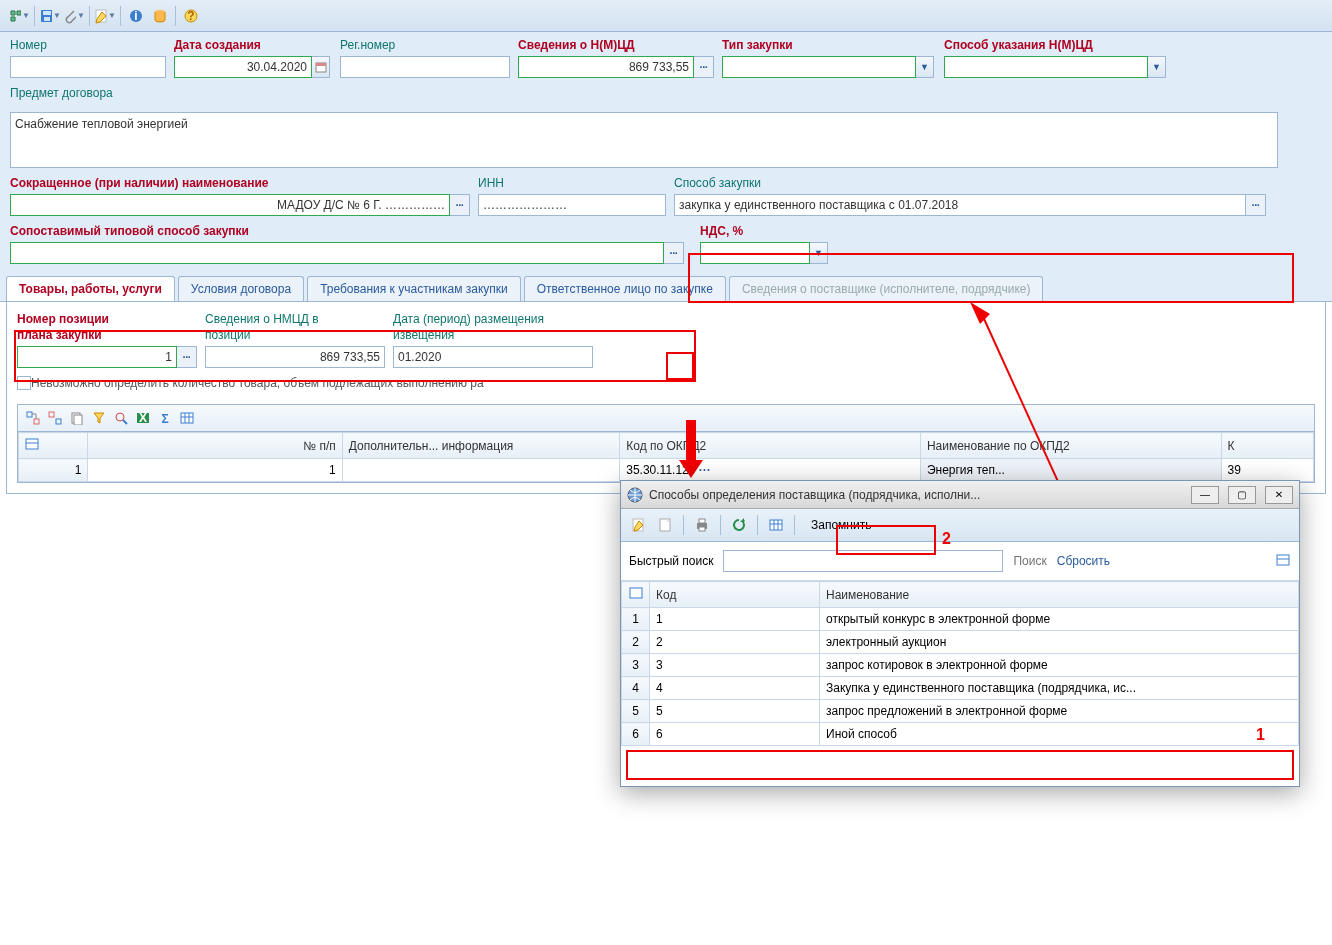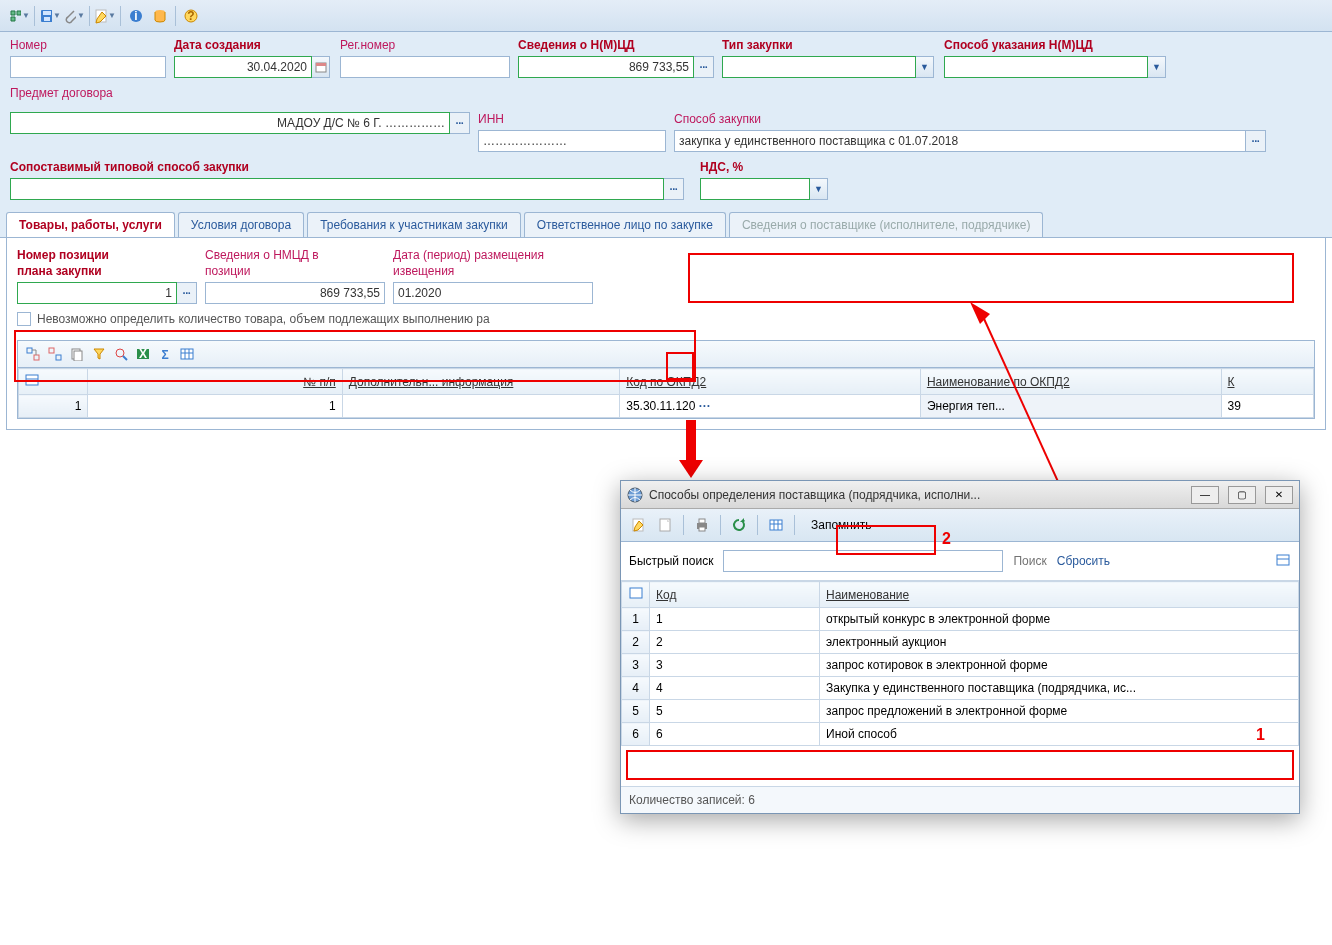--- a/index.html
+++ b/index.html
@@ -6,51 +6,51 @@
 body { margin: 0; background: #fff; position: relative; width: 1332px; height: 945px; overflow: hidden; }
 
 .toolbar { background: linear-gradient(#e4edf7,#d3e2f1); border-bottom: 1px solid #9cb6d3; padding: 4px 8px; display: flex; align-items: center; gap: 2px; height: 32px; }
 .tb-btn { width: 22px; height: 22px; display: flex; align-items: center; justify-content: center; border-radius: 3px; }
 .tb-sep { width: 1px; height: 20px; background: #a9c0d8; margin: 0 2px; }
 .dd { font-size: 8px; color: #5a7aa0; margin-left: 1px; }
 
 .form-area { background: #e0ecf7; padding: 6px 10px 4px 10px; }
 .row { display: flex; gap: 8px; margin-bottom: 8px; }
 .fld { display: flex; flex-direction: column; }
-.lbl { color: #be185d; margin-bottom: 4px; white-space: nowrap; }
+.lbl { color: #0f766e; margin-bottom: 4px; white-space: nowrap; }
 .lbl.req { color: #b00020; font-weight: bold; }
 .inp, .combo, .textarea {
   background: #fff; border: 1px solid #9cb6d3; height: 22px; padding: 2px 4px; color: #333;
 }
 .green { border: 1px solid #2fa84f !important; text-align: right; }
 .textarea { height: 56px; width: 1268px; padding-top: 4px; }
 .combo-wrap { display: flex; }
 .combo-btn { width: 18px; height: 22px; background: linear-gradient(#f4f8fc,#d9e6f2); border: 1px solid #9cb6d3; border-left: none; display:flex; align-items:center; justify-content:center; color:#4a6; font-size:9px;}
 .combo-btn.blue{ color:#2a5a9c;}
 .lookup-btn { width: 20px; height: 22px; background: #eaf1f8; border: 1px solid #9cb6d3; border-left:none; display:flex;align-items:center;justify-content:center; color:#2a5a9c; font-weight:bold; font-size:11px; letter-spacing:-1px;}
 
 .red-box { border: 2px solid #e00; position: absolute; pointer-events: none; }
 
 .tabs { display: flex; background:#e0ecf7; border-bottom:1px solid #9cb6d3; padding-left:6px; }
 .tab { padding: 5px 12px; border:1px solid #9cb6d3; border-bottom:none; background:#ebf2f9; margin-right:3px; border-radius:3px 3px 0 0; color:#2a5a9c; }
 .tab.active { background:#fff; font-weight:bold; color:#b00020; }
 .tab.disabled { color:#9aa; }
 
 .tab-body { background:#fff; padding:10px; border:1px solid #9cb6d3; border-top:none; margin:0 6px; }
 
-.checkbox-row { display:flex; align-items:center; gap:6px; color:#555; }
+.checkbox-row { display:flex; align-items:center; color:#555; }
 .chk { width:14px; height:14px; border:1px solid #9cb6d3; background:#fff; }
 
 .grid-tb { background:linear-gradient(#f6fafd,#e6eff7); border:1px solid #9cb6d3; padding:4px 6px; display:flex; gap:4px; margin-top:14px; }
 .grid-tb .ic { width:18px; height:18px; display:flex; align-items:center; justify-content:center; }
 
 .grid { border:1px solid #9cb6d3; border-top:none; }
 .grid table { border-collapse: collapse; width:100%; }
 .grid th, .grid td { border:1px solid #c9d7e6; padding:4px 6px; text-align:left; background:#fff; }
-.grid th { background:linear-gradient(#f6fafd,#e6eff7); color:#333; font-weight:normal;text-decoration:underline; }
+.grid th { background:linear-gradient(#f6fafd,#e6eff7); color:#333; font-weight:normal; }
 .grid .rownum { background:linear-gradient(#f6fafd,#e6eff7); text-align:right; width:30px;}
 
 
 .dialog { position:absolute; left:620px; top:480px; width:680px; background:#fff; border:1px solid #7a96b5; box-shadow:0 6px 24px rgba(0,0,0,0.35); }
 .dlg-title { background:linear-gradient(#f0f0f0,#d8d8d8); border-bottom:1px solid #aaa; height:28px; display:flex; align-items:center; padding:0 6px; gap:6px; }
 .dlg-title .globe { width:16px;height:16px; }
 .dlg-title .t { flex:1; color:#333; white-space:nowrap; overflow:hidden; text-overflow:ellipsis;}
 .dlg-winbtn { width:28px; height:18px; border:1px solid #999; background:#eee; margin-left:3px; display:flex; align-items:center; justify-content:center; font-size:10px;}
 .dlg-tb { background:linear-gradient(#e9f1f9,#d8e6f2); border-bottom:1px solid #9cb6d3; padding:6px 8px; display:flex; align-items:center; gap:6px;}
 .dlg-tb .ic { width:20px; height:20px; display:flex; align-items:center; justify-content:center; }
@@ -158,24 +158,26 @@
         <span class="lbl req">Способ указания Н(М)ЦД</span>
       <div class="combo-wrap">
           <input class="inp green" style="width: 204px;">
           <div class="combo-btn blue">▼</div>
         </div>
     </div>
   </div>
 
   <div class="row" style="flex-direction:column">
     <span class="lbl">Предмет договора</span>
+    <div class="textarea">Снабжение тепловой энергией</div>
   </div>
 
   <div class="row">
     <div class="fld" style="width:460px">
+        <span class="lbl req">Сокращенное (при наличии) наименование</span>
       <div class="combo-wrap">
           <input class="inp green" style="width: 440px;" value="МАДОУ Д/С № 6 Г. ……………">
           <div class="lookup-btn">···</div>
         </div>
     </div>
     <div class="fld" style="width:188px">
         <span class="lbl">ИНН</span>
         <input class="inp" value="…………………" style="">
       </div>
     <div class="fld" style="width:612px">
@@ -428,20 +430,19 @@
           </tr>
       <tr>
             <td class="rownum">6</td>
             <td>6</td>
             <td>Иной способ</td>
           </tr>
     </tbody>
       </table>
     <div style="height:40px"></div>
   </div>
-  <div class="dlg-status">Количество записей: 6</div>
 </div>
 
 <div class="red-box" style="left:836px; top:525px; width:100px; height:30px"></div>
 <div class="red-box" style="left:626px; top:750px; width:668px; height:30px"></div>
 
 <div class="callout" style="left:942px; top:530px">2</div>
 <div class="callout" style="left:1256px; top:726px">1</div>
 
 </body></html>

